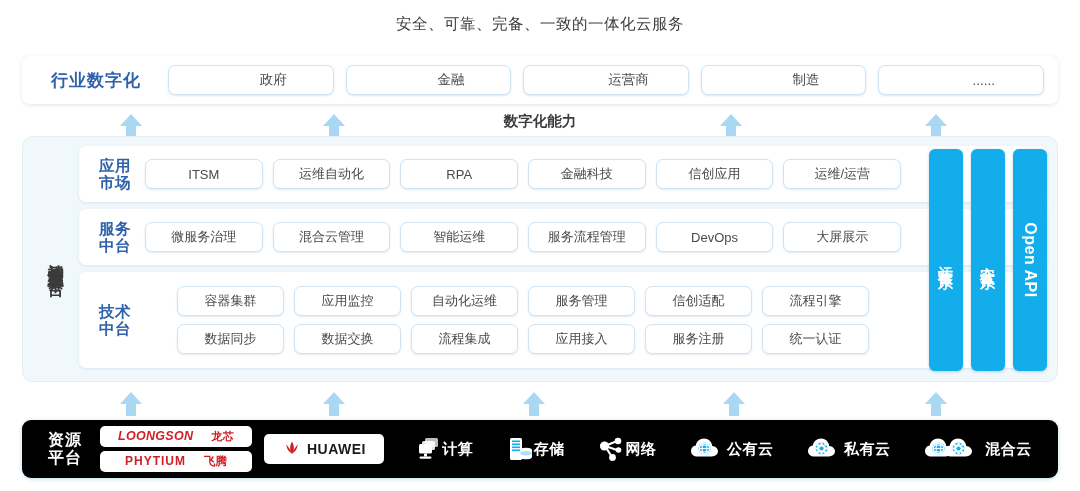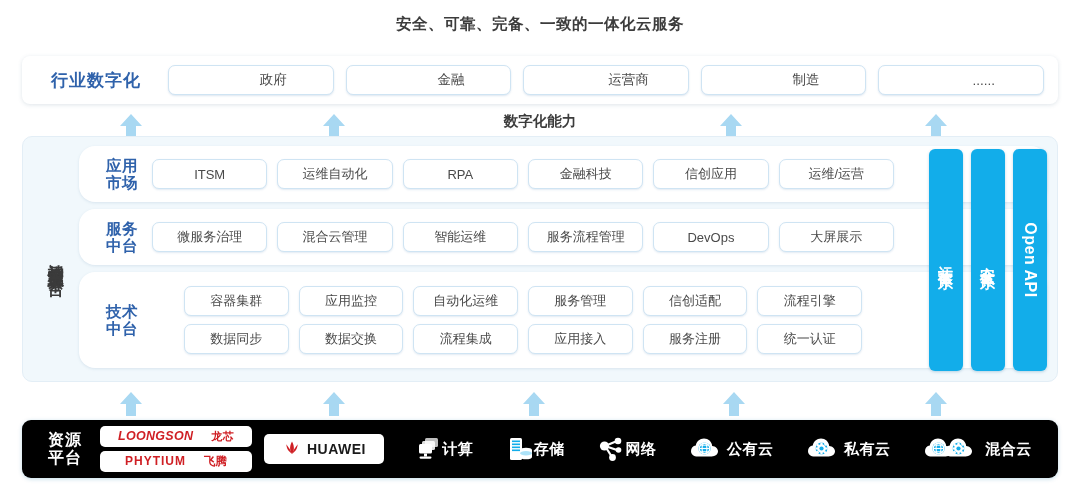--- a/index.html
+++ b/index.html
@@ -9,21 +9,21 @@
     font-family:"Liberation Sans","DejaVu Sans",sans-serif;
     overflow:hidden;
     position:relative;
   }
   .canvas{position:relative;width:1080px;height:491px;}
 
   
   .title{
     position:absolute;left:0;top:14px;width:1080px;
     text-align:center;
-    font-size:15.5px;font-weight:bold;color:#3c3c3c;
+    font-size:15.5px;font-weight:normal;color:#3c3c3c;
     letter-spacing:.5px;
   }
 
   
   .card{
     background:#fff;
     border-radius:8px;
     box-shadow:0 1px 4px rgba(80,110,140,.18);
   }
 
@@ -81,23 +81,23 @@
     font-size:16.5px;font-weight:bold;color:#3b3b3b;
     letter-spacing:2px;
     line-height:1;
   }
   .platform-body{
     flex:1;display:flex;flex-direction:column;gap:7px;position:relative;
   }
 
   .layer{
     display:flex;align-items:center;
-    border-radius:16px;background:#fff;
+    border-radius:7px;background:#fff;
     box-shadow:0 1px 3px rgba(90,130,165,.16);
-    padding:6px 17px;box-sizing:border-box;
+    padding:6px 10px;box-sizing:border-box;
   }
   .layer-a{height:56px;}
   .layer-b{height:56px;}
   .layer-c{height:96px;gap:32px;}
 
   .layer-label{
     width:52px;flex:none;text-align:center;
     font-size:15.5px;font-weight:bold;color:#2f62ab;
     line-height:1.12;letter-spacing:.5px;
   }

